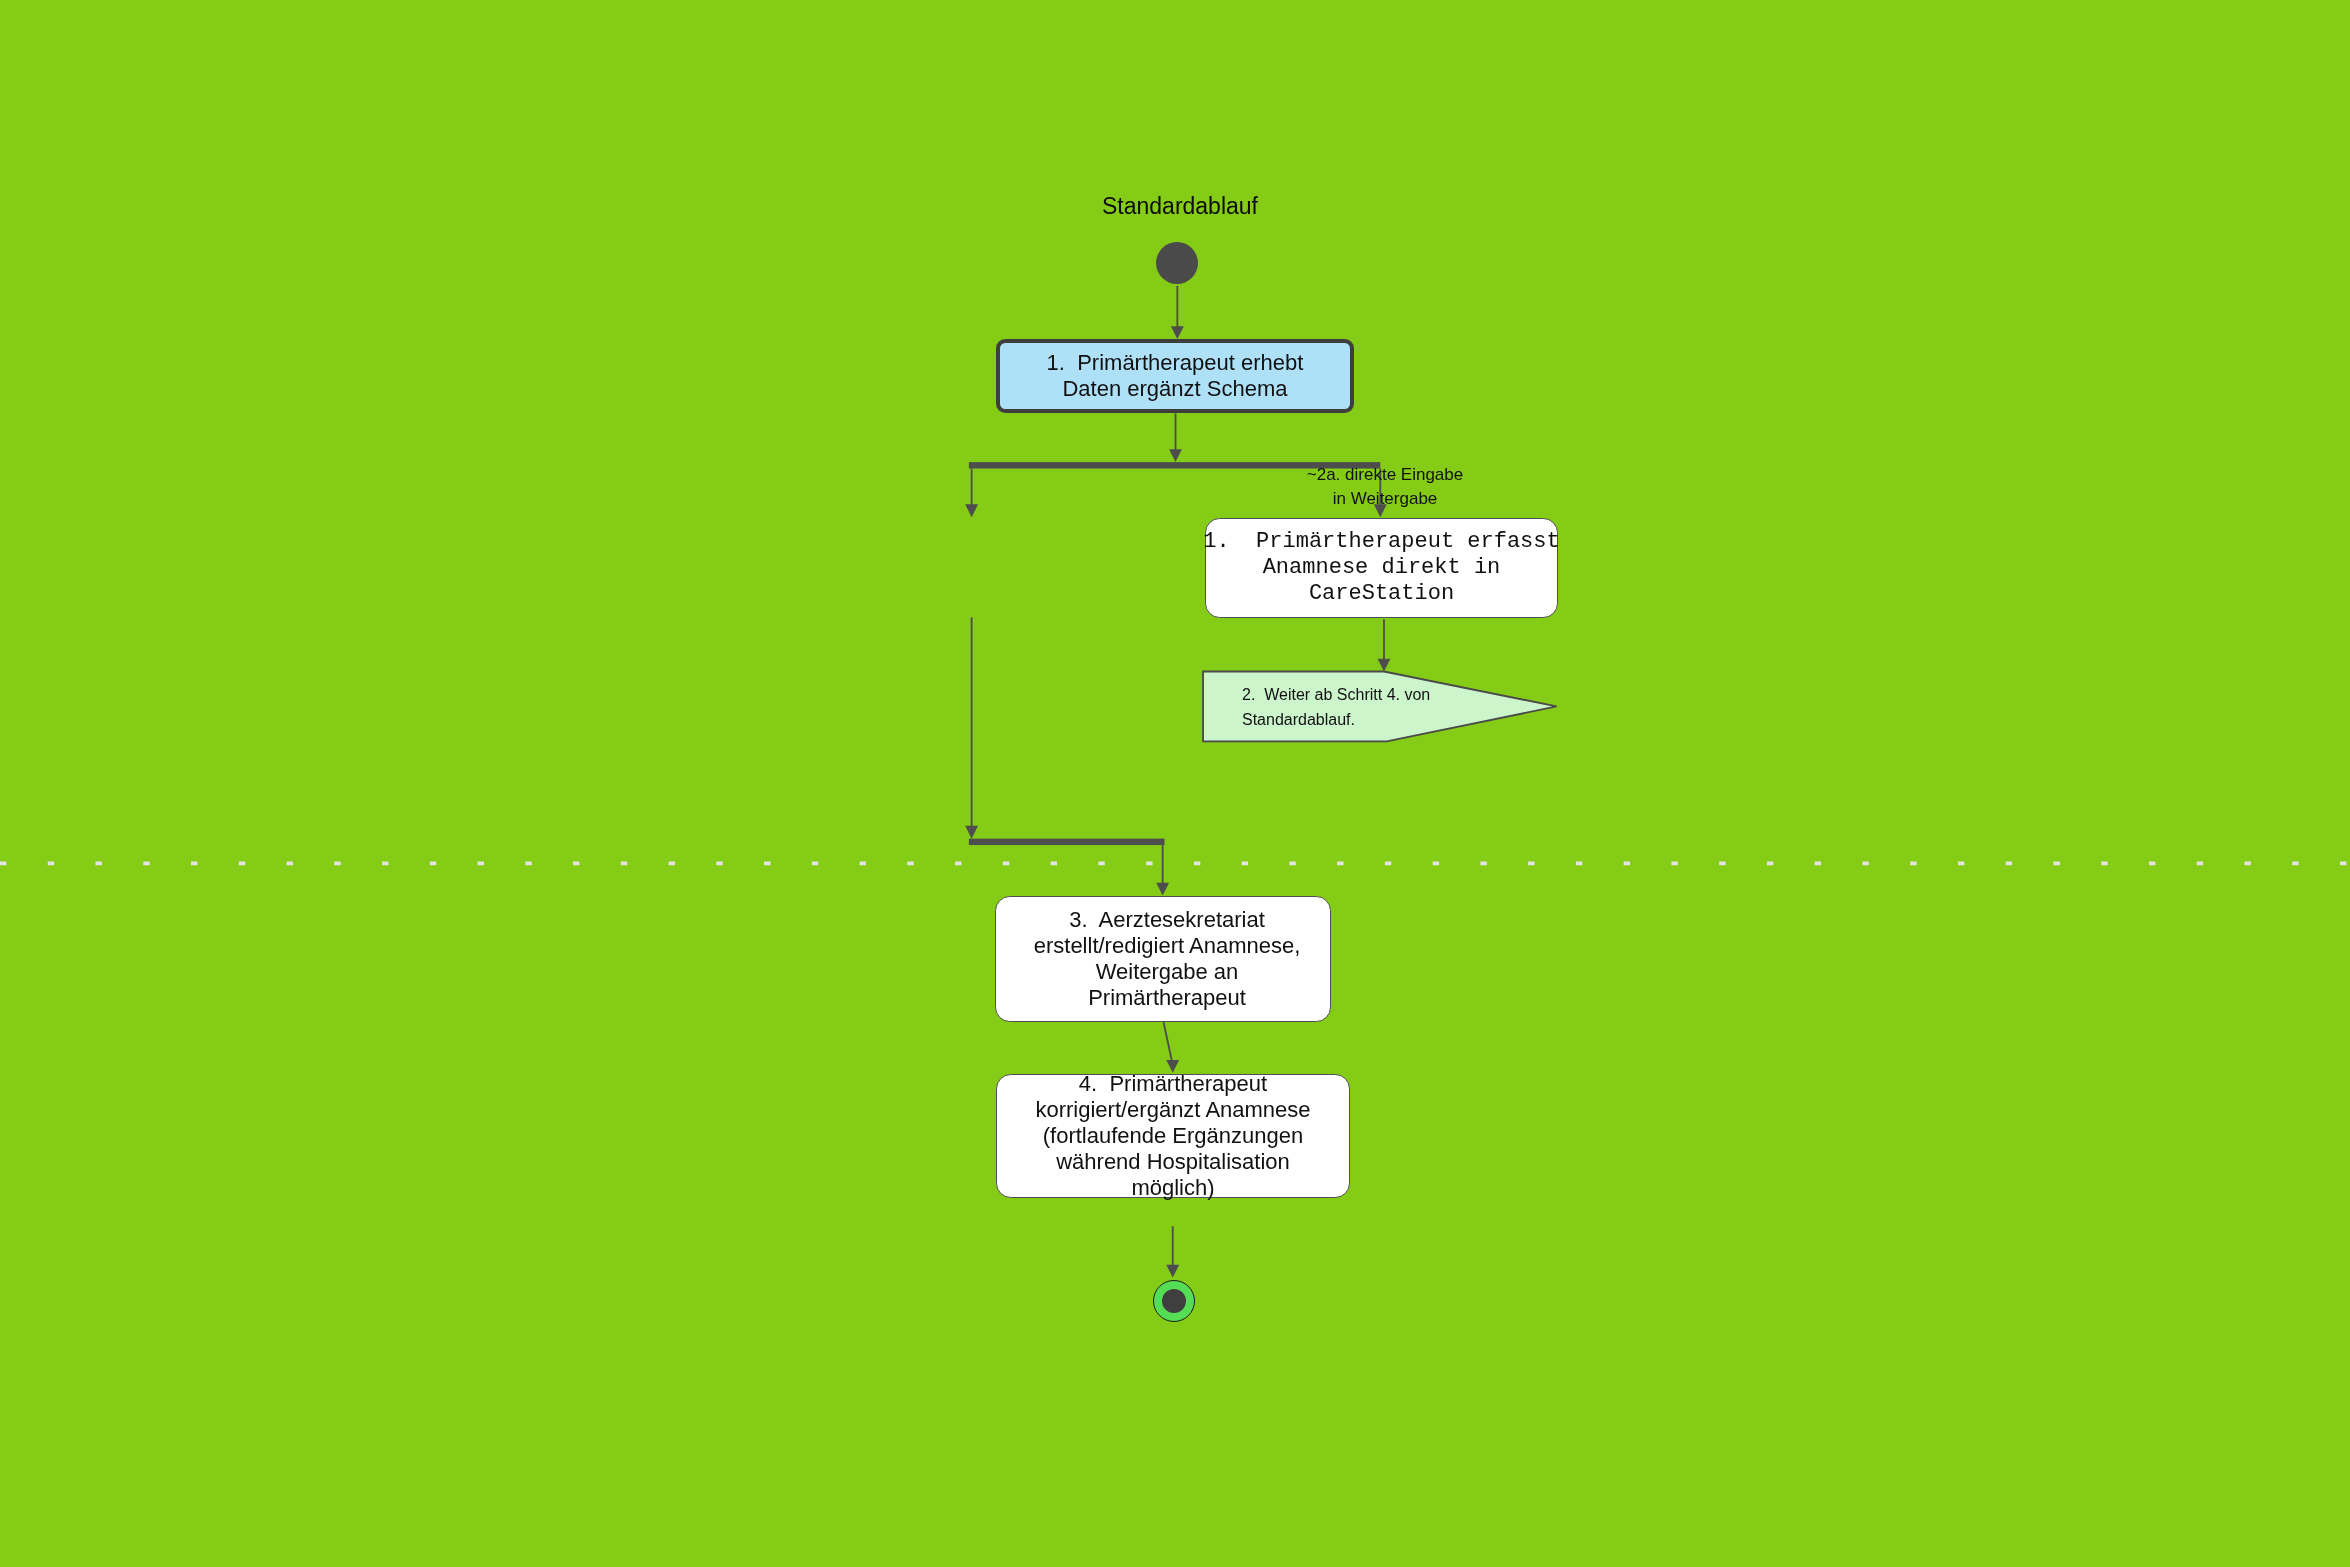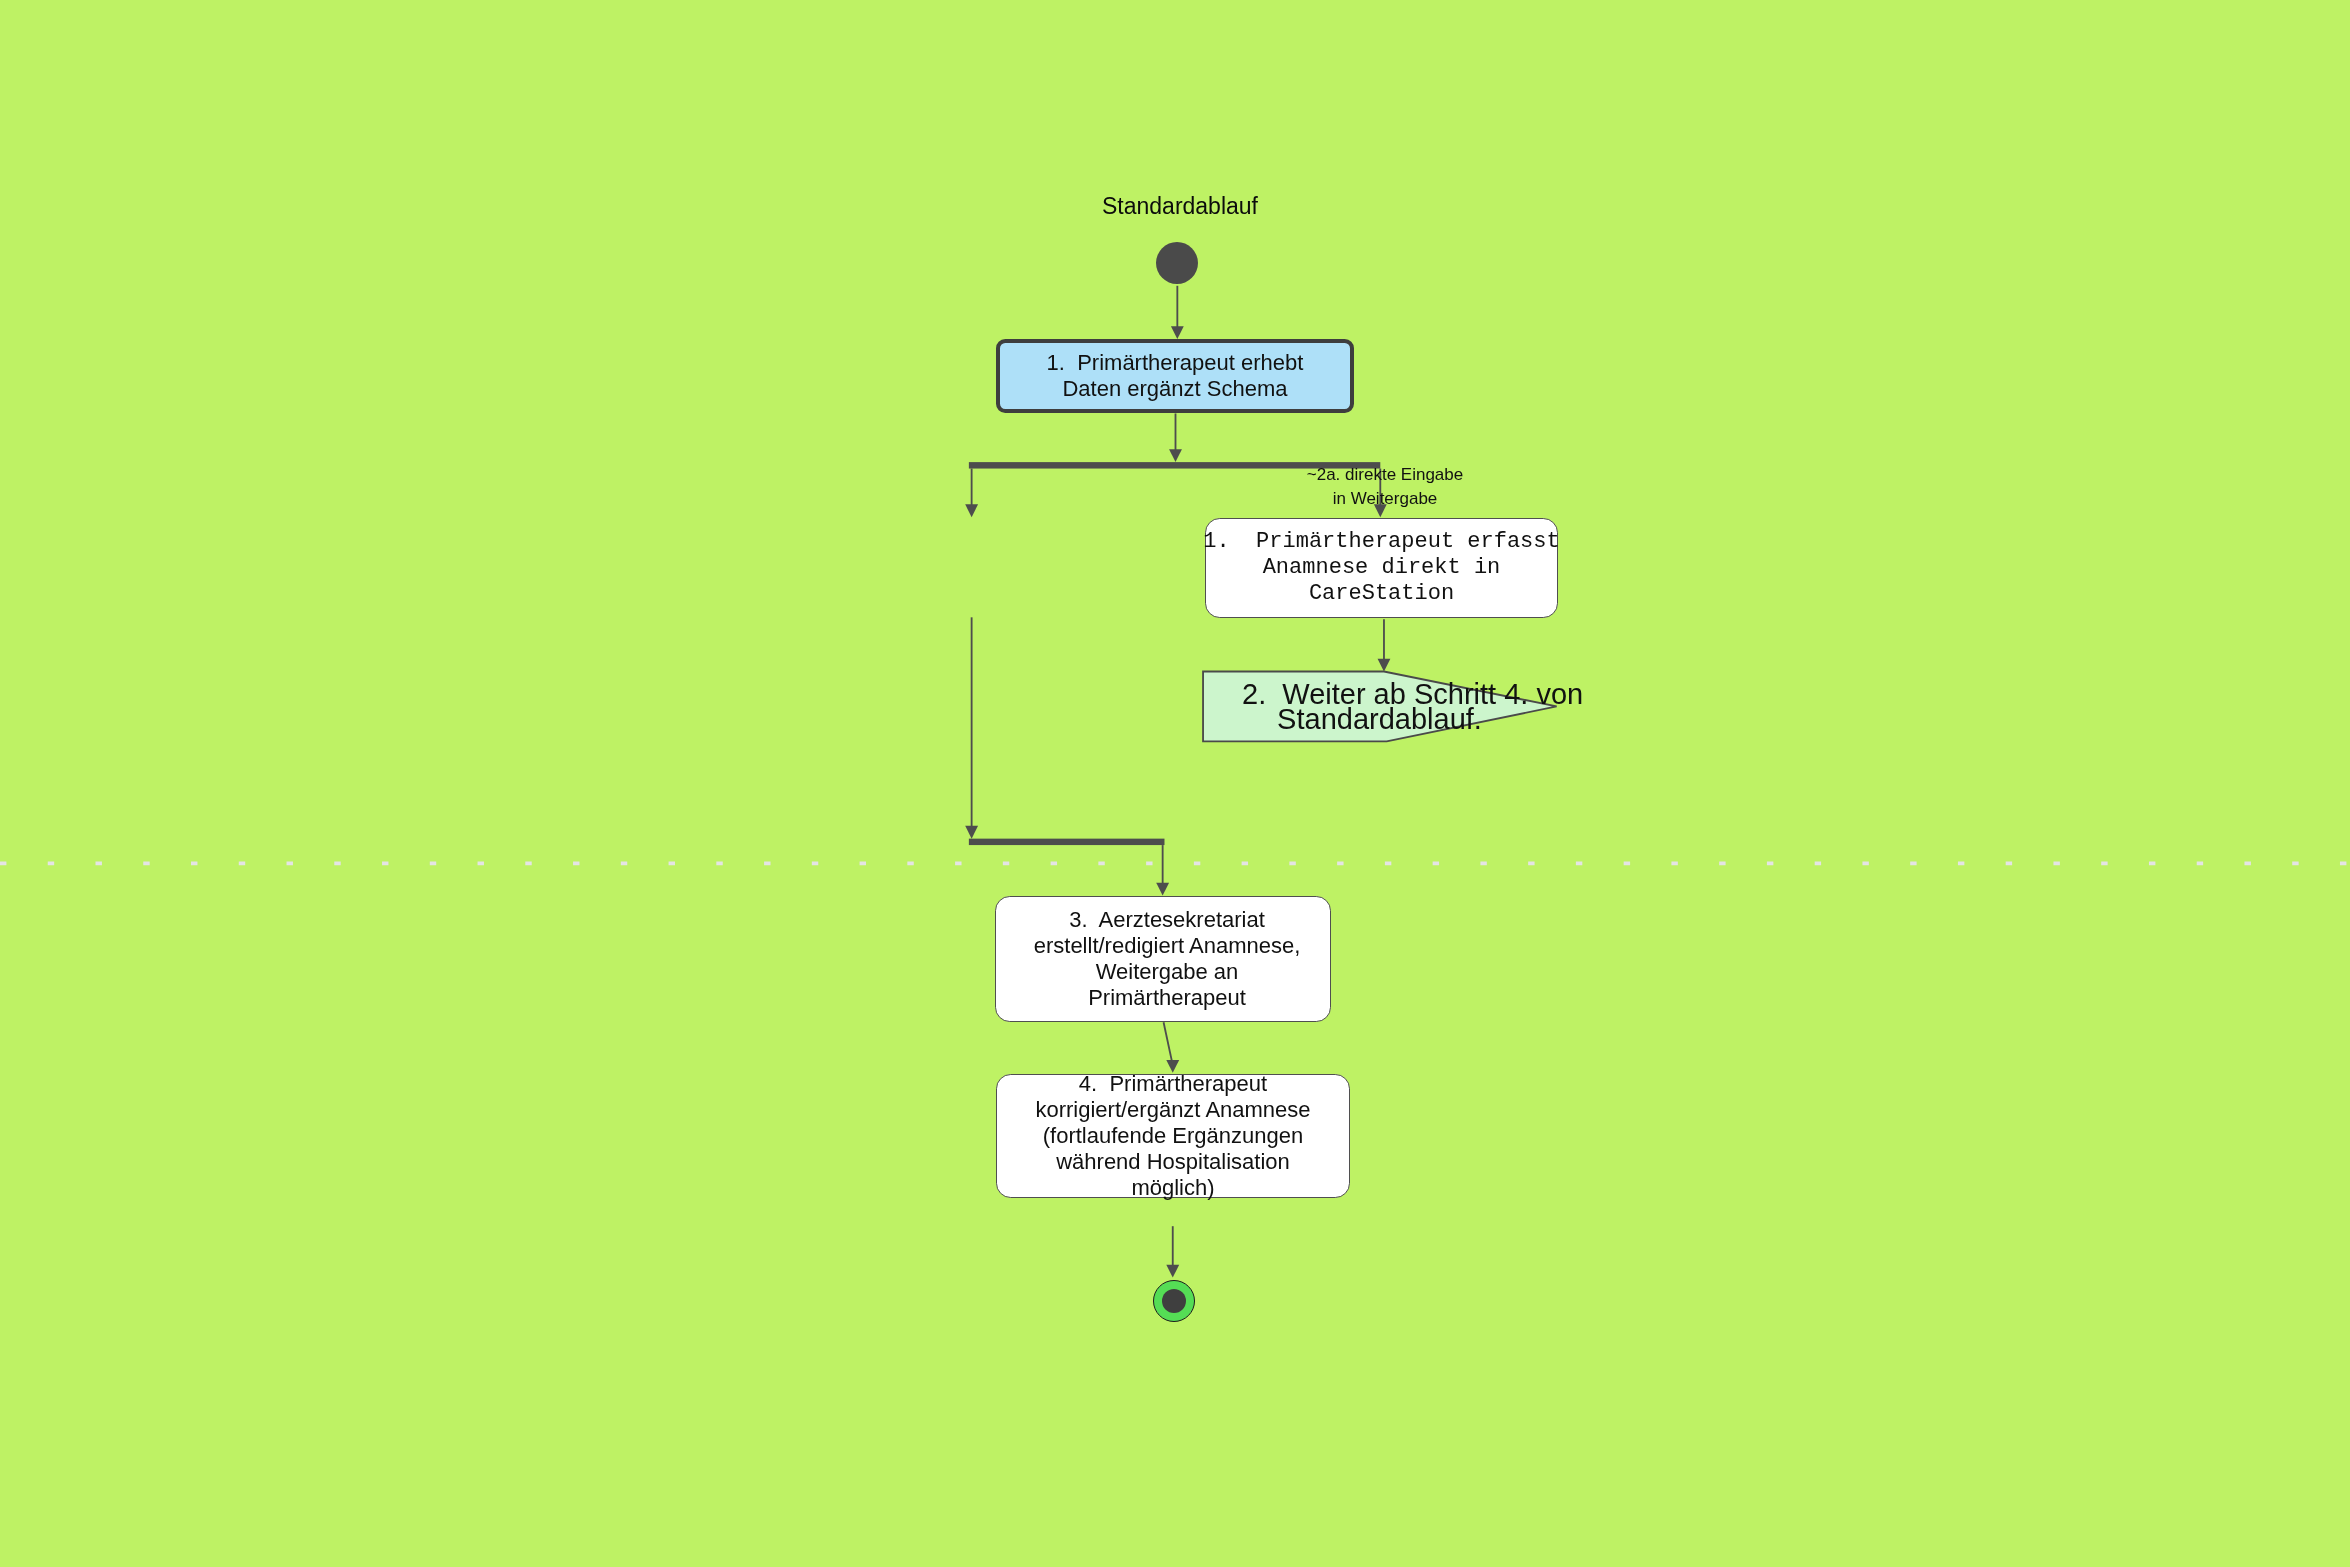--- a/index.html
+++ b/index.html
@@ -1,20 +1,20 @@
 <!DOCTYPE html>
 <html style="font-size:14.7px"><head>
 <meta charset="utf-8">
 <style>
   html, body { margin: 0; padding: 0; background: #ffffff; }
   .canvas {
     position: relative;
     width: 2351px;
     height: 1568px;
-    background: #bef264;
+    background: #84cc16;
     font-family: "Liberation Sans", sans-serif;
     color: #111111;
     overflow: hidden;
   }
   svg.wires { position: absolute; left: 0; top: 0; width: 2351px; height: 1568px; }
 
   .diagram-title {
     position: absolute;
     left: 1088px; top: 193px; width: 184px;
     text-align: center;
@@ -46,23 +46,23 @@
 
   .node-step1   { left: 996px; top: 339px;  width: 358px; height: 74px;  }
   .node-step2   { left: 793px;  top: 518px;  width: 359px; height: 99px; }
   .node-step1b  { left: 1205px; top: 518px;  width: 353px; height: 100px; font-family: Liberation Mono, monospace; }
   .node-step3   { left: 995px; top: 896px;  width: 336px; height: 126px; padding-left: 8px; }
   .node-step4   { left: 996px; top: 1074px; width: 354px; height: 124px; }
 
   .signal-text {
     position: absolute;
     left: 1242px; top: 682px; width: 275px;
-    font-size: 29px;
+    font-size: 16px;
     line-height: 25px;
-    text-align: center;
+    text-align: left;
   }
   .signal-text .line { white-space: pre; }
 
   .edge-label {
     position: absolute;
     left: 1275px; top: 463px; width: 220px;
     font-size: 17px;
     line-height: 24px;
     text-align: center;
   }

